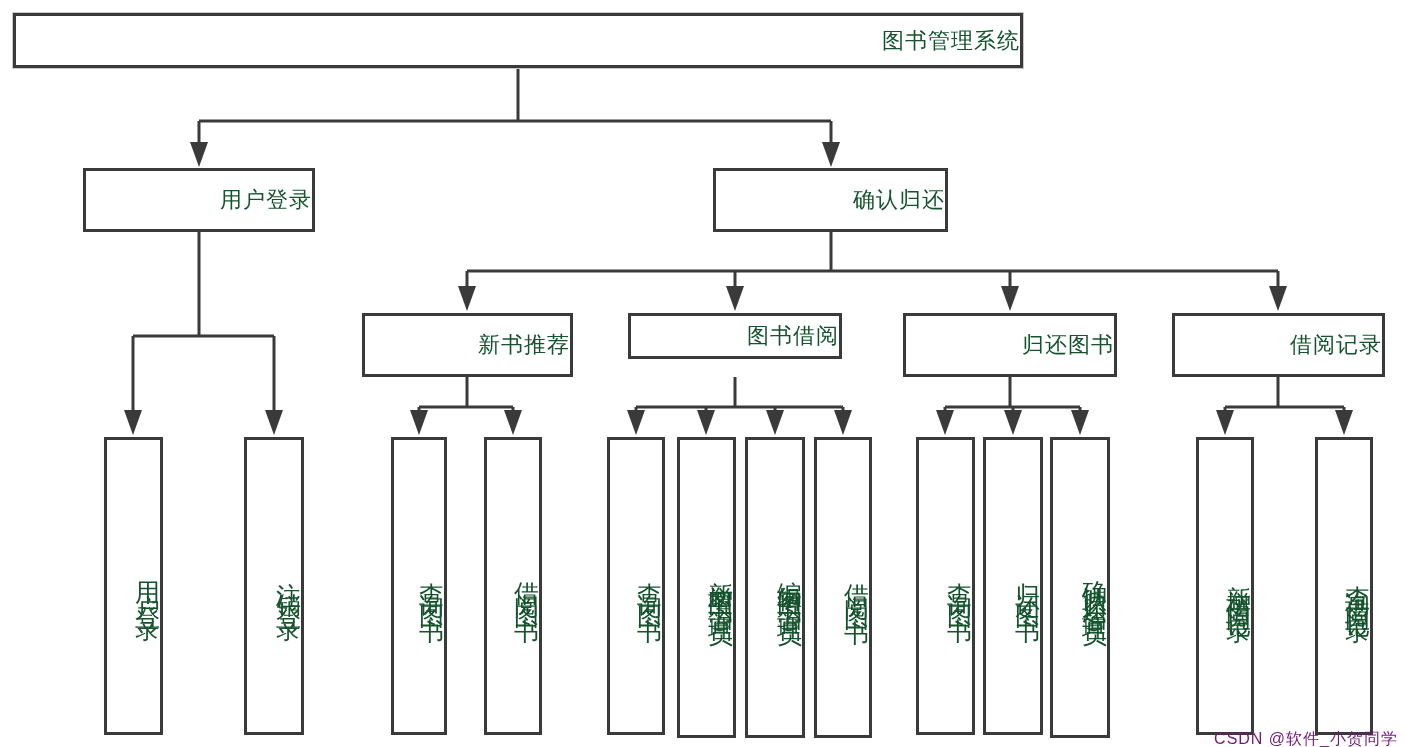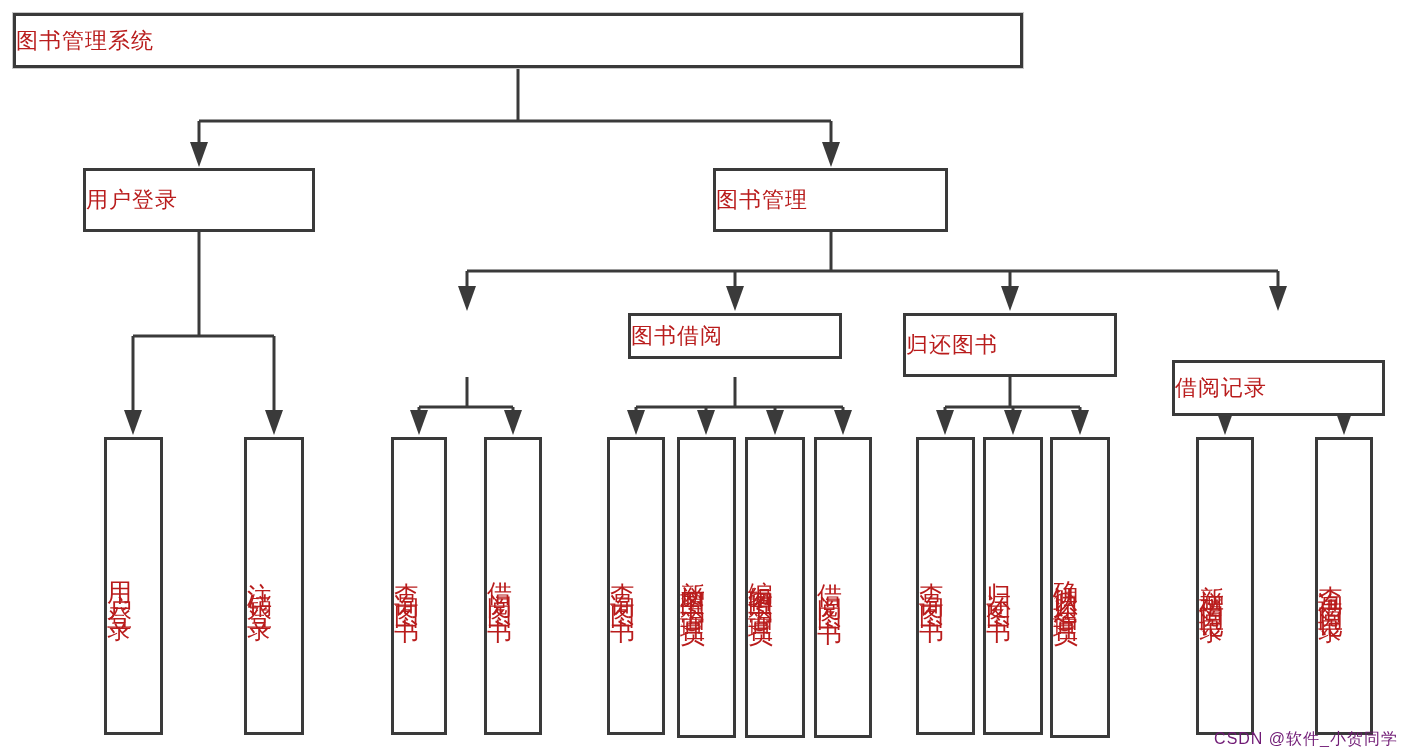--- a/index.html
+++ b/index.html
@@ -12,22 +12,22 @@
     overflow: hidden;
   }
   .wires { position: absolute; left: 0; top: 0; }
   .box {
     position: absolute;
     box-sizing: border-box;
     border: 3px solid #3a3a3a;
     background: #ffffff;
     display: flex;
     align-items: center;
-    justify-content: flex-start;
-    color: #b91c1c;
+    justify-content: flex-end;
+    color: #14532d;
   }
   .box.h { font-size: 22px; letter-spacing: 1px; }
   .box.root { border-width: 3px; box-shadow: 0 0 0 1px #c9c9c9; }
   .box.v { font-size: 25px; }
   .vtext {
     writing-mode: vertical-rl;
     line-height: 1;
     white-space: nowrap;
   }
   .v4 .vtext { letter-spacing: 12px; }
@@ -118,30 +118,33 @@
   </svg>
 
   <div class="box h root" style="left:13px; top:13px; width:1010px; height:55px;">
     <span>图书管理系统</span>
   </div>
 
   <div class="box h" style="left:83px; top:168px; width:232px; height:64px;">
     <span>用户登录</span>
   </div>
   <div class="box h" style="left:713px; top:168px; width:235px; height:64px;">
-    <span>图书管理</span>
+    <span>确认归还</span>
   </div>
 
+  <div class="box h" style="left:362px; top:313px; width:211px; height:64px;">
+    <span>新书推荐</span>
+  </div>
   <div class="box h" style="left:628px; top:313px; width:214px; height:46px;">
     <span>图书借阅</span>
   </div>
   <div class="box h" style="left:903px; top:313px; width:214px; height:64px;">
     <span>归还图书</span>
   </div>
-  <div class="box h" style="left:1172px; top:313px; width:213px; height:56px;margin-top:47px;">
+  <div class="box h" style="left:1172px; top:313px; width:213px; height:64px;">
     <span>借阅记录</span>
   </div>
 
   <div class="box v v4" style="left:104px; top:437px; width:59px; height:298px;">
     <span class="vtext">用户登录</span>
   </div>
   <div class="box v v4" style="left:244px; top:437px; width:60px; height:298px;">
     <span class="vtext">注销登录</span>
   </div>
 

